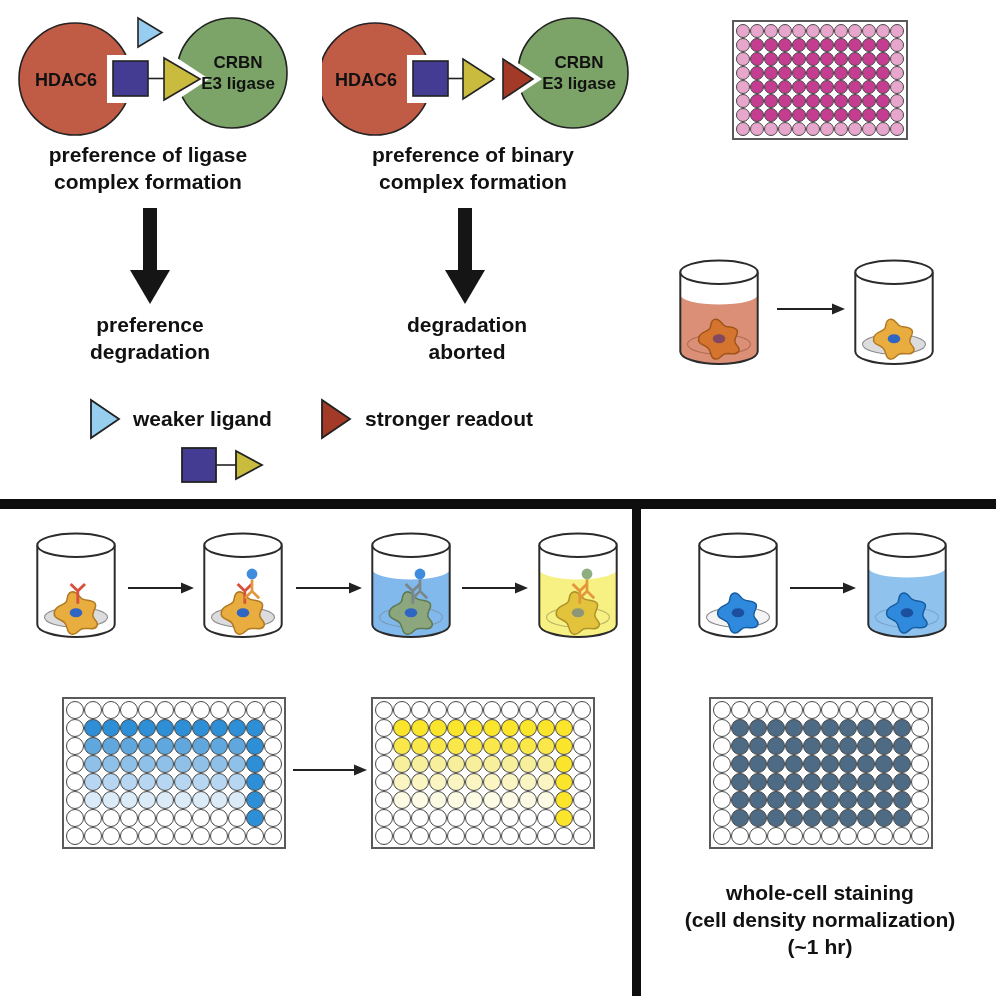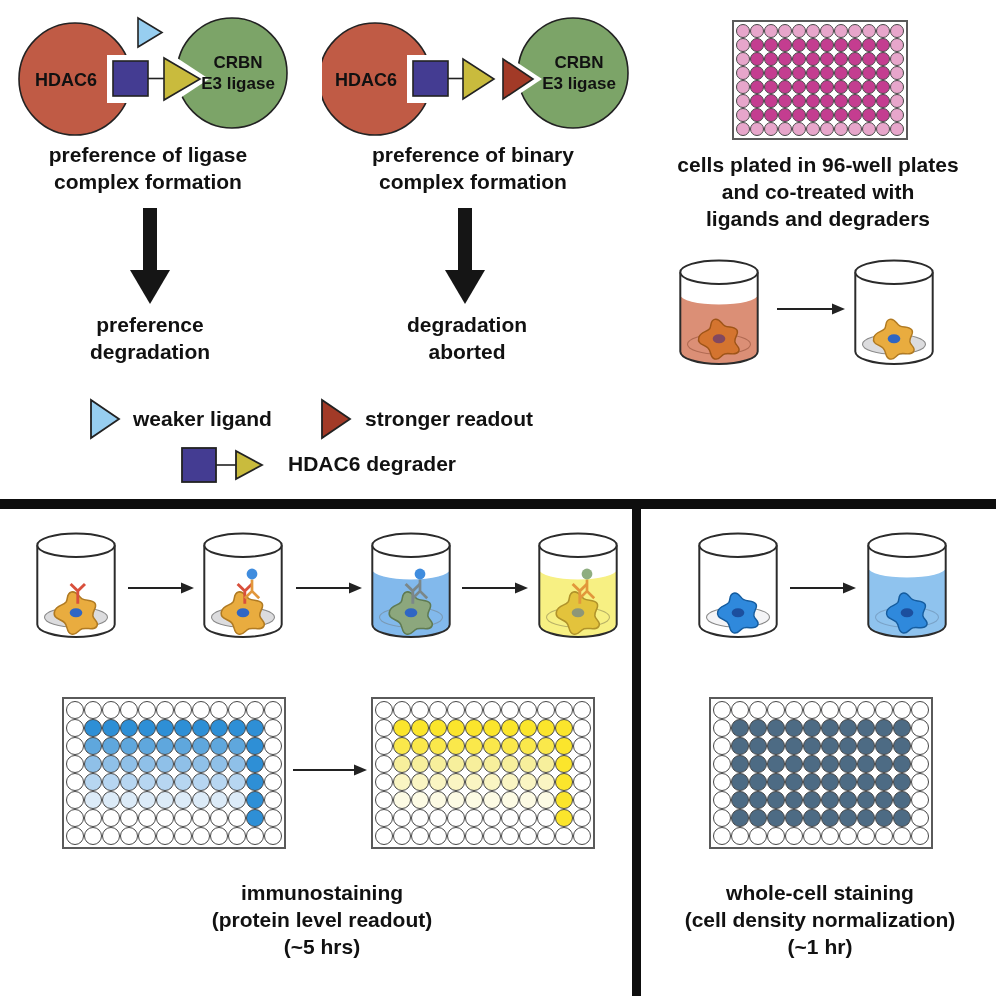--- a/index.html
+++ b/index.html
@@ -153,23 +153,20 @@
       <div class="well" style="background: rgb(231, 166, 203);"></div>
       <div class="well" style="background: rgb(231, 166, 203);"></div>
       <div class="well" style="background: rgb(231, 166, 203);"></div>
       <div class="well" style="background: rgb(231, 166, 203);"></div>
       <div class="well" style="background: rgb(231, 166, 203);"></div>
       <div class="well" style="background: rgb(231, 166, 203);"></div>
       <div class="well" style="background: rgb(231, 166, 203);"></div>
       <div class="well" style="background: rgb(231, 166, 203);"></div>
       <div class="well" style="background: rgb(231, 166, 203);"></div>
     </div>
-  <div class="cap" style="left:640px;top:151px;width:356px">cells plated in 96-well plates
-and co-treated with
-ligands and degraders</div>
 
   <svg class="abs" style="left:128px;top:208px" width="44" height="98" viewBox="0 0 44 98">
     <rect x="15" y="0" width="14" height="64" fill="#151515"></rect>
     <polygon points="2,62 42,62 22,96" fill="#151515"></polygon>
   </svg>
   <div class="cap" style="left:40px;top:311px;width:220px">preference
 degradation</div>
 
   <svg class="abs" style="left:443px;top:208px" width="44" height="98" viewBox="0 0 44 98">
     <rect x="15" y="0" width="14" height="64" fill="#151515"></rect>
@@ -186,21 +183,20 @@
   <svg class="abs" style="left:320px;top:398px" width="33" height="42" viewBox="0 0 33 42">
     <polygon points="2,2 2,40 30,21" stroke="#222" stroke-width="1.8" fill="#A23A27"></polygon>
   </svg>
   <div class="lbl" style="left:365px;top:407px">stronger readout</div>
 
   <svg class="abs" style="left:180px;top:445px" width="100" height="40" viewBox="0 0 100 40">
     <rect x="2" y="3" width="34" height="34" stroke="#222" stroke-width="1.8" fill="#443C92"></rect>
     <line x1="36" y1="20" x2="58" y2="20" stroke="#222" stroke-width="1.6"></line>
     <polygon points="56,6 56,34 82,20" stroke="#222" stroke-width="1.8" fill="#C9BB3D"></polygon>
   </svg>
-  <div class="lbl" style="left:288px;top:452px">HDAC6 degrader</div>
 
   <svg class="abs" style="left:674px;top:254px" width="90" height="112" viewBox="0 0 100 124">
     <path d="M7 20 L7 108 A43 14 0 0 0 93 108 L93 20 Z" fill="#ffffff"></path>
     <path d="M7 45 L7 108 A43 14 0 0 0 93 108 L93 45 A43 11 0 0 1 7 45 Z" fill="#DB8F76"></path>
     <ellipse cx="50" cy="100" rx="35" ry="11" fill="none" stroke="#B06A52" stroke-width="1.2"></ellipse>
     <use href="#cellstar" transform="translate(50,94) scale(0.8)" stroke="#9E5417" stroke-width="2" fill="#D4742F"></use>
     <ellipse cx="50" cy="94" rx="7" ry="5" fill="#82485F"></ellipse>
     <path d="M7 20 L7 108 A43 14 0 0 0 93 108 L93 20" fill="none" stroke="#2b2b2b" stroke-width="2.2"></path>
     <ellipse cx="50" cy="20" rx="43" ry="13" fill="#ffffff" stroke="#2b2b2b" stroke-width="2.2"></ellipse>
   </svg>
@@ -480,23 +476,20 @@
       <div class="well" style="background: rgb(255, 255, 255);"></div>
       <div class="well" style="background: rgb(255, 255, 255);"></div>
       <div class="well" style="background: rgb(255, 255, 255);"></div>
       <div class="well" style="background: rgb(255, 255, 255);"></div>
       <div class="well" style="background: rgb(255, 255, 255);"></div>
       <div class="well" style="background: rgb(255, 255, 255);"></div>
       <div class="well" style="background: rgb(255, 255, 255);"></div>
       <div class="well" style="background: rgb(255, 255, 255);"></div>
     </div>
 
-  <div class="cap" style="left:150px;top:879px;width:344px">immunostaining
-(protein level readout)
-(~5 hrs)</div>
 
   <svg class="abs" style="left:693px;top:527px" width="90" height="112" viewBox="0 0 100 124">
     <path d="M7 20 L7 108 A43 14 0 0 0 93 108 L93 20 Z" fill="#ffffff"></path>
     <ellipse cx="50" cy="100" rx="35" ry="11" stroke="#888" stroke-width="1.2" fill="#F4F4F6"></ellipse>
     <use href="#cellstar" transform="translate(50,95) scale(0.8)" stroke="#155C9E" stroke-width="2" fill="#2F89DC"></use>
     <ellipse cx="50" cy="95" rx="7" ry="5" fill="#1C4F9E"></ellipse>
     <path d="M7 20 L7 108 A43 14 0 0 0 93 108 L93 20" fill="none" stroke="#2b2b2b" stroke-width="2.2"></path>
     <ellipse cx="50" cy="20" rx="43" ry="13" fill="#ffffff" stroke="#2b2b2b" stroke-width="2.2"></ellipse>
   </svg>
 

